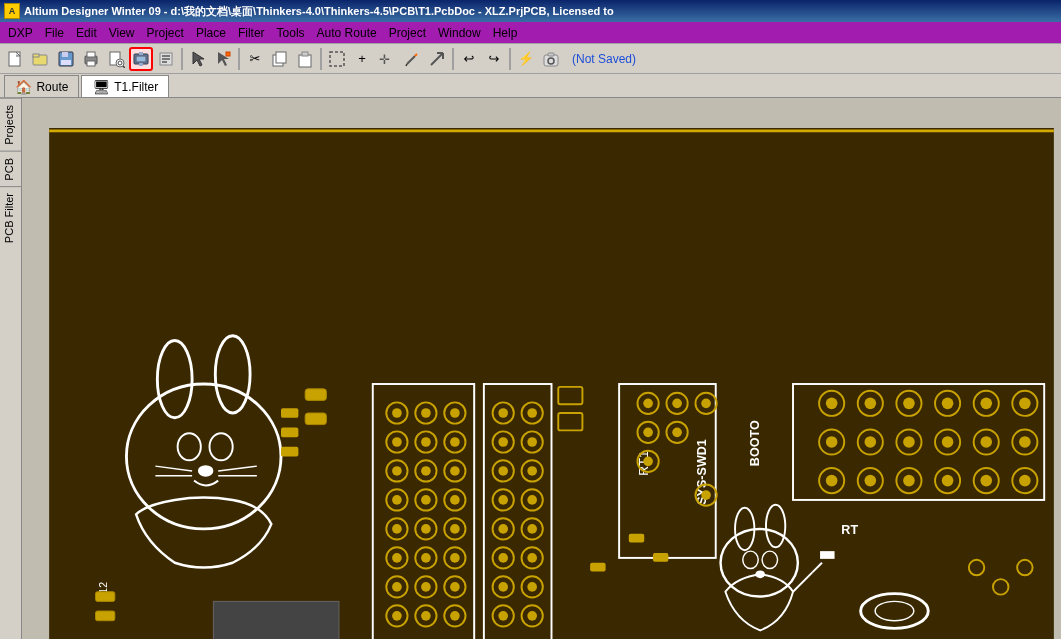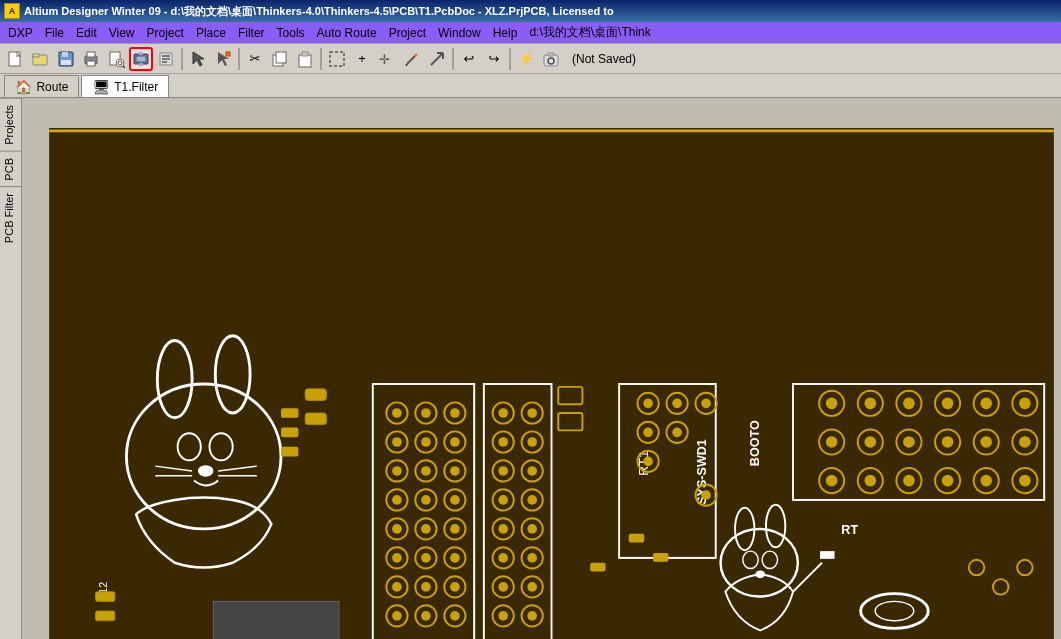--- a/index.html
+++ b/index.html
@@ -18,21 +18,21 @@
     }
     #title-bar .icon {
       width: 16px; height: 16px; margin-right: 4px;
       background: #ffcc00; border: 1px solid #aa8800; display: inline-block;
       font-size: 9px; display: flex; align-items: center; justify-content: center; color: #333;
     }
 
     
     #menu-bar {
       height: 22px;
-      background: #8b5cf6;
+      background: #a21caf;
       display: flex;
       align-items: center;
       padding: 0 2px;
       border-bottom: 1px solid #a0a0a0;
     }
     .menu-item {
       padding: 2px 6px;
       cursor: pointer;
       font-size: 12px;
       color: #000;
@@ -64,21 +64,21 @@
       background: #ffe0e0;
     }
     .toolbar-separator {
       width: 2px; height: 22px;
       background: #a0a0a0;
       margin: 0 2px;
     }
     .not-saved-text {
       margin-left: 8px;
       font-size: 12px;
-      color: #000000;
+      color: #1d4ed8;
     }
 
     
     #tab-bar {
       height: 24px;
       background: #d4d0c8;
       display: flex;
       align-items: flex-end;
       padding: 0 4px;
       border-bottom: 1px solid #888;
@@ -163,21 +163,20 @@
   <span class="menu-item">Edit</span>
   <span class="menu-item">View</span>
   <span class="menu-item">Project</span>
   <span class="menu-item">Place</span>
   <span class="menu-item">Filter</span>
   <span class="menu-item">Tools</span>
   <span class="menu-item">Auto Route</span>
   <span class="menu-item">Project</span>
   <span class="menu-item">Window</span>
   <span class="menu-item">Help</span>
-  <span class="menu-item" style="color:#000; cursor:default;">d:\我的文档\桌面\Think</span>
 </div>
 
 <div id="toolbar">
 
   <div class="toolbar-btn" title="New">
     <svg width="18" height="18" viewBox="0 0 18 18">
         <rect x="2" y="2" width="11" height="14" fill="white" stroke="#666" stroke-width="1"></rect>
         <polyline points="9,2 13,6 9,6" fill="#ddd" stroke="#666" stroke-width="1"></polyline>
       </svg>
   </div>

